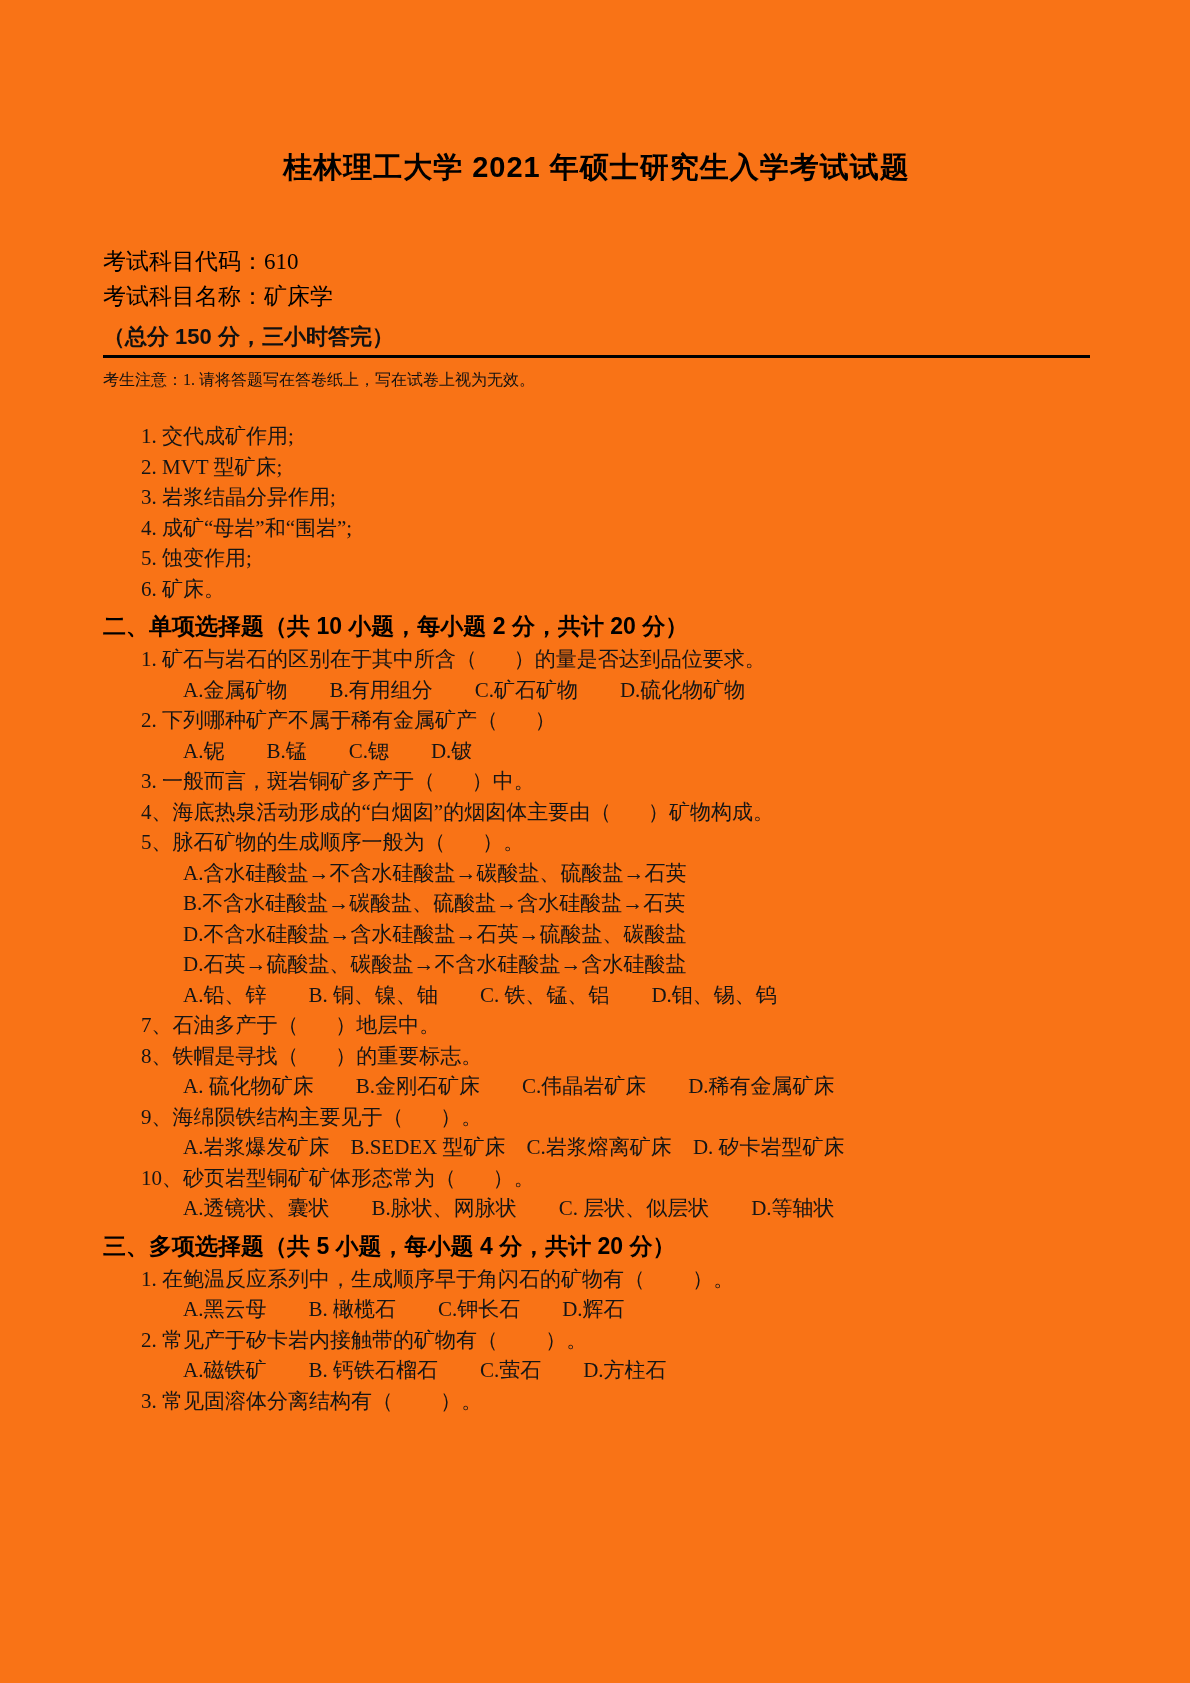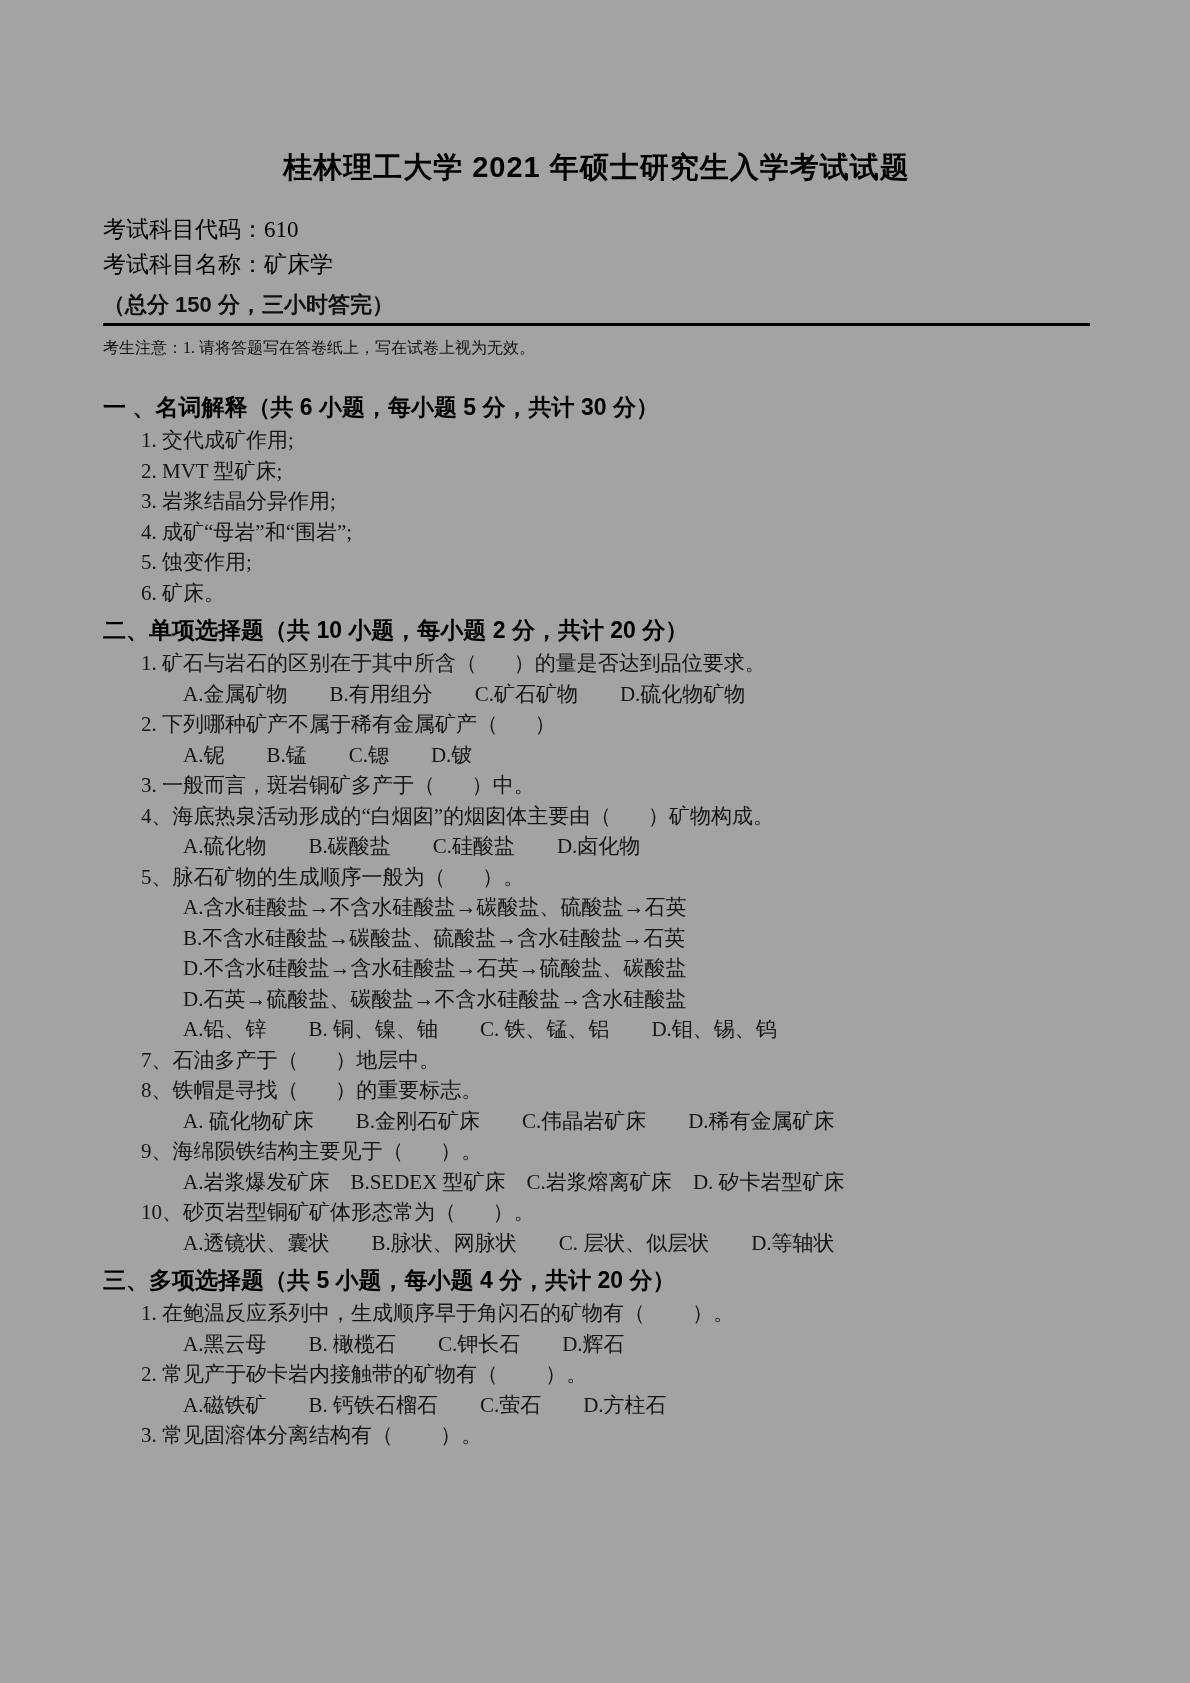--- a/index.html
+++ b/index.html
@@ -1,39 +1,39 @@
 <!DOCTYPE html>
 <html><head>
 <meta charset="utf-8">
 <style>
   html, body { margin: 0; padding: 0; background: #ffffff; }
   .page {
     position: relative;
     width: 1190px;
     height: 1683px;
-    background: #a3a3a3;
+    background: #f97316;
     color: #111111;
     font-family: "Liberation Serif", "DejaVu Serif", serif;
     overflow: hidden;
     box-sizing: border-box;
   }
   .content {
     padding: 148px 100px 0 103px;
     box-sizing: border-box;
   }
   .title {
     text-align: center;
     font-family: "Liberation Sans", "DejaVu Sans", sans-serif;
     font-weight: bold;
     font-size: 29px;
     letter-spacing: 1px;
     color: #000;
   }
   .meta {
-    margin-top: 24px;
+    margin-top: 56px;
     font-size: 23px;
     line-height: 35px;
     color: #000;
   }
   .meta div { white-space: pre-wrap; }
   .total-note {
     margin-top: 8px;
     text-align: left;
     font-family: "Liberation Sans", "DejaVu Sans", sans-serif;
     font-weight: bold;
@@ -75,37 +75,35 @@
   <div class="content">
     <div class="title">桂林理工大学 2021 年硕士研究生入学考试试题</div>
     <div class="meta">
       <div>考试科目代码：610</div>
       <div>考试科目名称：矿床学</div>
     </div>
     <div class="total-note">（总分 150 分，三小时答完）</div>
     <div class="notice">考生注意：1. 请将答题写在答卷纸上，写在试卷上视为无效。</div>
     <div class="sections">
         <section>
-          <div class="sec-head">一 、名词解释（共 6 小题，每小题 5 分，共计 30 分）</div>
           <div class="line ind1">1. 交代成矿作用;</div>
           <div class="line ind1">2. MVT 型矿床;</div>
           <div class="line ind1">3. 岩浆结晶分异作用;</div>
           <div class="line ind1">4. 成矿“母岩”和“围岩”;</div>
           <div class="line ind1">5. 蚀变作用;</div>
           <div class="line ind1">6. 矿床。</div>
         </section>
         <section>
           <div class="sec-head">二、单项选择题（共 10 小题，每小题 2 分，共计 20 分）</div>
           <div class="line ind1">1. 矿石与岩石的区别在于其中所含（       ）的量是否达到品位要求。</div>
           <div class="line ind2"><span class="opt">A.金属矿物</span>        <span class="opt">B.有用组分</span>        <span class="opt">C.矿石矿物</span>        <span class="opt">D.硫化物矿物</span></div>
           <div class="line ind1">2. 下列哪种矿产不属于稀有金属矿产（       ）</div>
           <div class="line ind2"><span class="opt">A.铌</span>        <span class="opt">B.锰</span>        <span class="opt">C.锶</span>        <span class="opt">D.铍</span></div>
           <div class="line ind1">3. 一般而言，斑岩铜矿多产于（       ）中。</div>
           <div class="line ind1">4、海底热泉活动形成的“白烟囱”的烟囱体主要由（       ）矿物构成。</div>
-          <div class="line ind2"><span class="opt">A.硫化物</span>        <span class="opt">B.碳酸盐</span>        <span class="opt">C.硅酸盐</span>        <span class="opt">D.卤化物</span></div>
           <div class="line ind1">5、脉石矿物的生成顺序一般为（       ）。</div>
           <div class="line ind2">A.含水硅酸盐→不含水硅酸盐→碳酸盐、硫酸盐→石英</div>
           <div class="line ind2">B.不含水硅酸盐→碳酸盐、硫酸盐→含水硅酸盐→石英</div>
           <div class="line ind2">D.不含水硅酸盐→含水硅酸盐→石英→硫酸盐、碳酸盐</div>
           <div class="line ind2">D.石英→硫酸盐、碳酸盐→不含水硅酸盐→含水硅酸盐</div>
           <div class="line ind2"><span class="opt">A.铅、锌</span>        <span class="opt">B. 铜、镍、铀</span>        <span class="opt">C. 铁、锰、铝</span>        <span class="opt">D.钼、锡、钨</span></div>
           <div class="line ind1">7、石油多产于（       ）地层中。</div>
           <div class="line ind1">8、铁帽是寻找（       ）的重要标志。</div>
           <div class="line ind2"><span class="opt">A. 硫化物矿床</span>        <span class="opt">B.金刚石矿床</span>        <span class="opt">C.伟晶岩矿床</span>        <span class="opt">D.稀有金属矿床</span></div>
           <div class="line ind1">9、海绵陨铁结构主要见于（       ）。</div>

